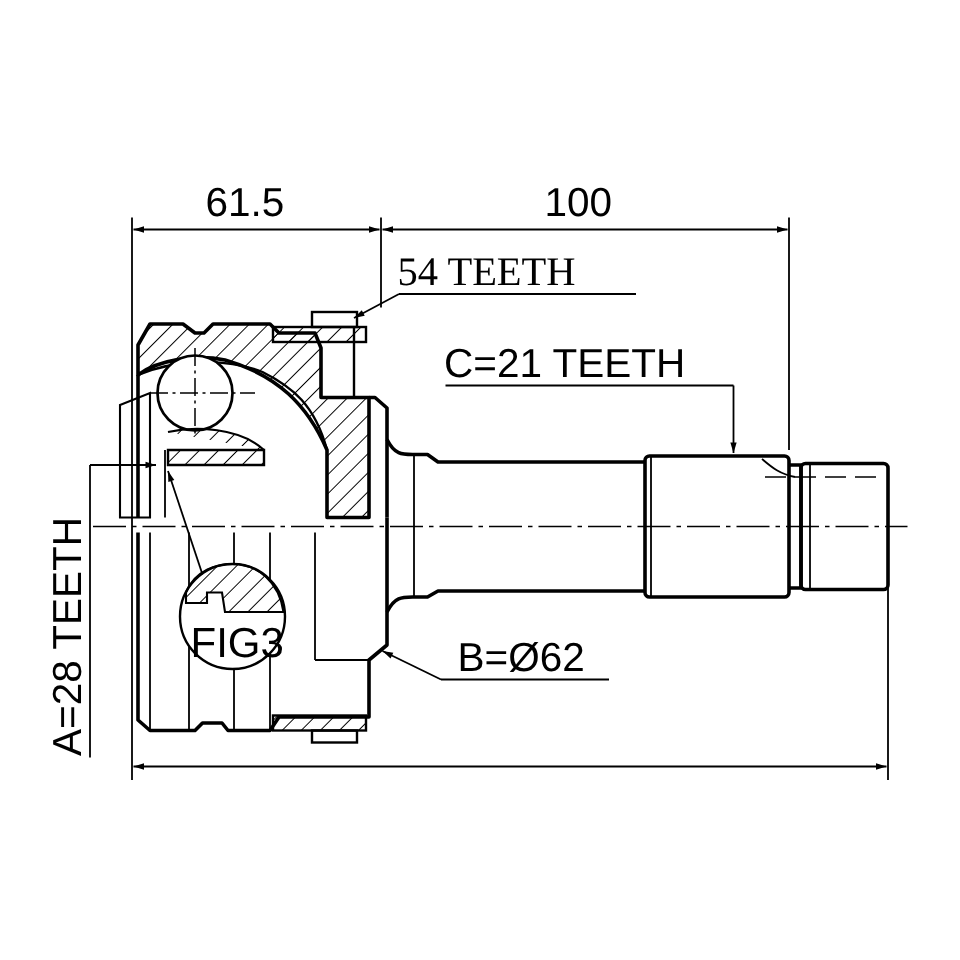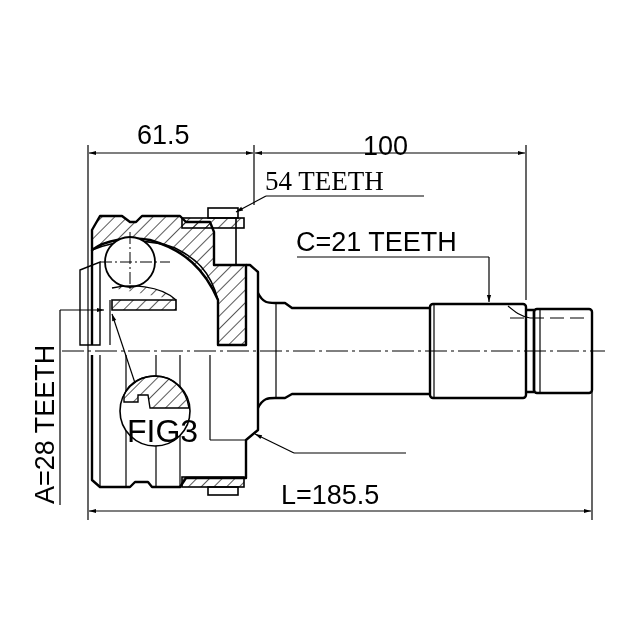--- a/index.html
+++ b/index.html
@@ -100,19 +100,19 @@
     <line x1="489" y1="257" x2="489" y2="302" marker-end="url(#arr)"></line>
     <line x1="406" y1="453" x2="294" y2="453"></line>
     <line x1="294" y1="453" x2="255" y2="434" marker-end="url(#arr)"></line>
     <line x1="60" y1="310" x2="60" y2="505"></line>
     <line x1="60" y1="310" x2="104" y2="310" marker-end="url(#arr)"></line>
     <line x1="135" y1="383" x2="112" y2="314" marker-end="url(#arr)"></line>
   </g>
 </svg>
 
 <div class="lbl" style="left:137px;top:122px;">61.5</div>
-<div class="lbl" style="left:363px;top:133px;">100</div>
+<div class="lbl" style="left:363px;top:122px;">100</div>
 <div class="lbl" style="left:265px;top:168px;font-family:Liberation Serif, serif;">54 TEETH</div>
 <div class="lbl" style="left:296px;top:229px;">C=21 TEETH</div>
-<div class="lbl" style="left:281px;top:482px;">L=185.5</div>
+<div class="lbl" style="left:305px;top:425px;">B=Ø62</div>
 <div class="lbl vert" style="left:32px;top:504px;">A=28 TEETH</div>
-<div class="lbl" style="left:127px;top:415px;font-size:32px;">FIG3</div>
+<div class="lbl" style="left:127px;top:415px;font-size:28px;">FIG3</div>
 </div>
 
 </body></html>

